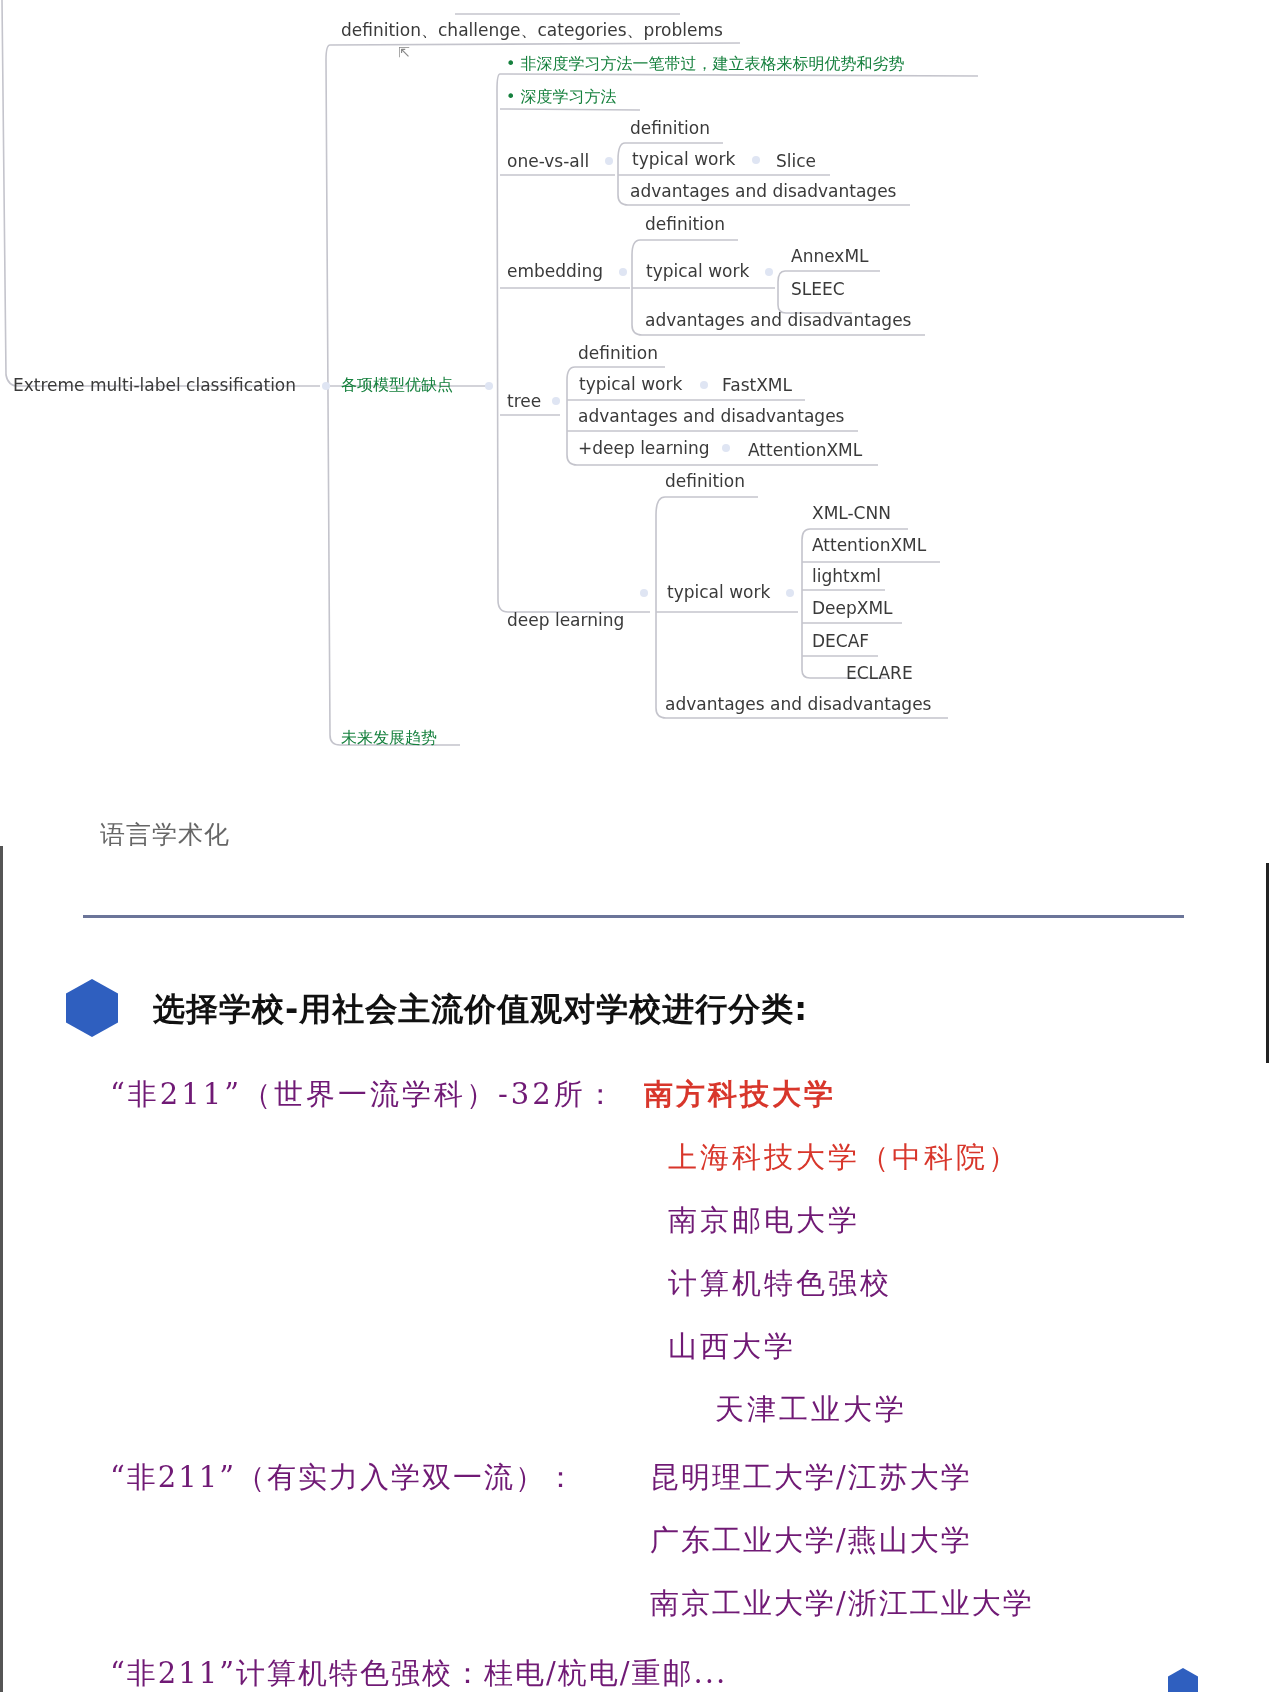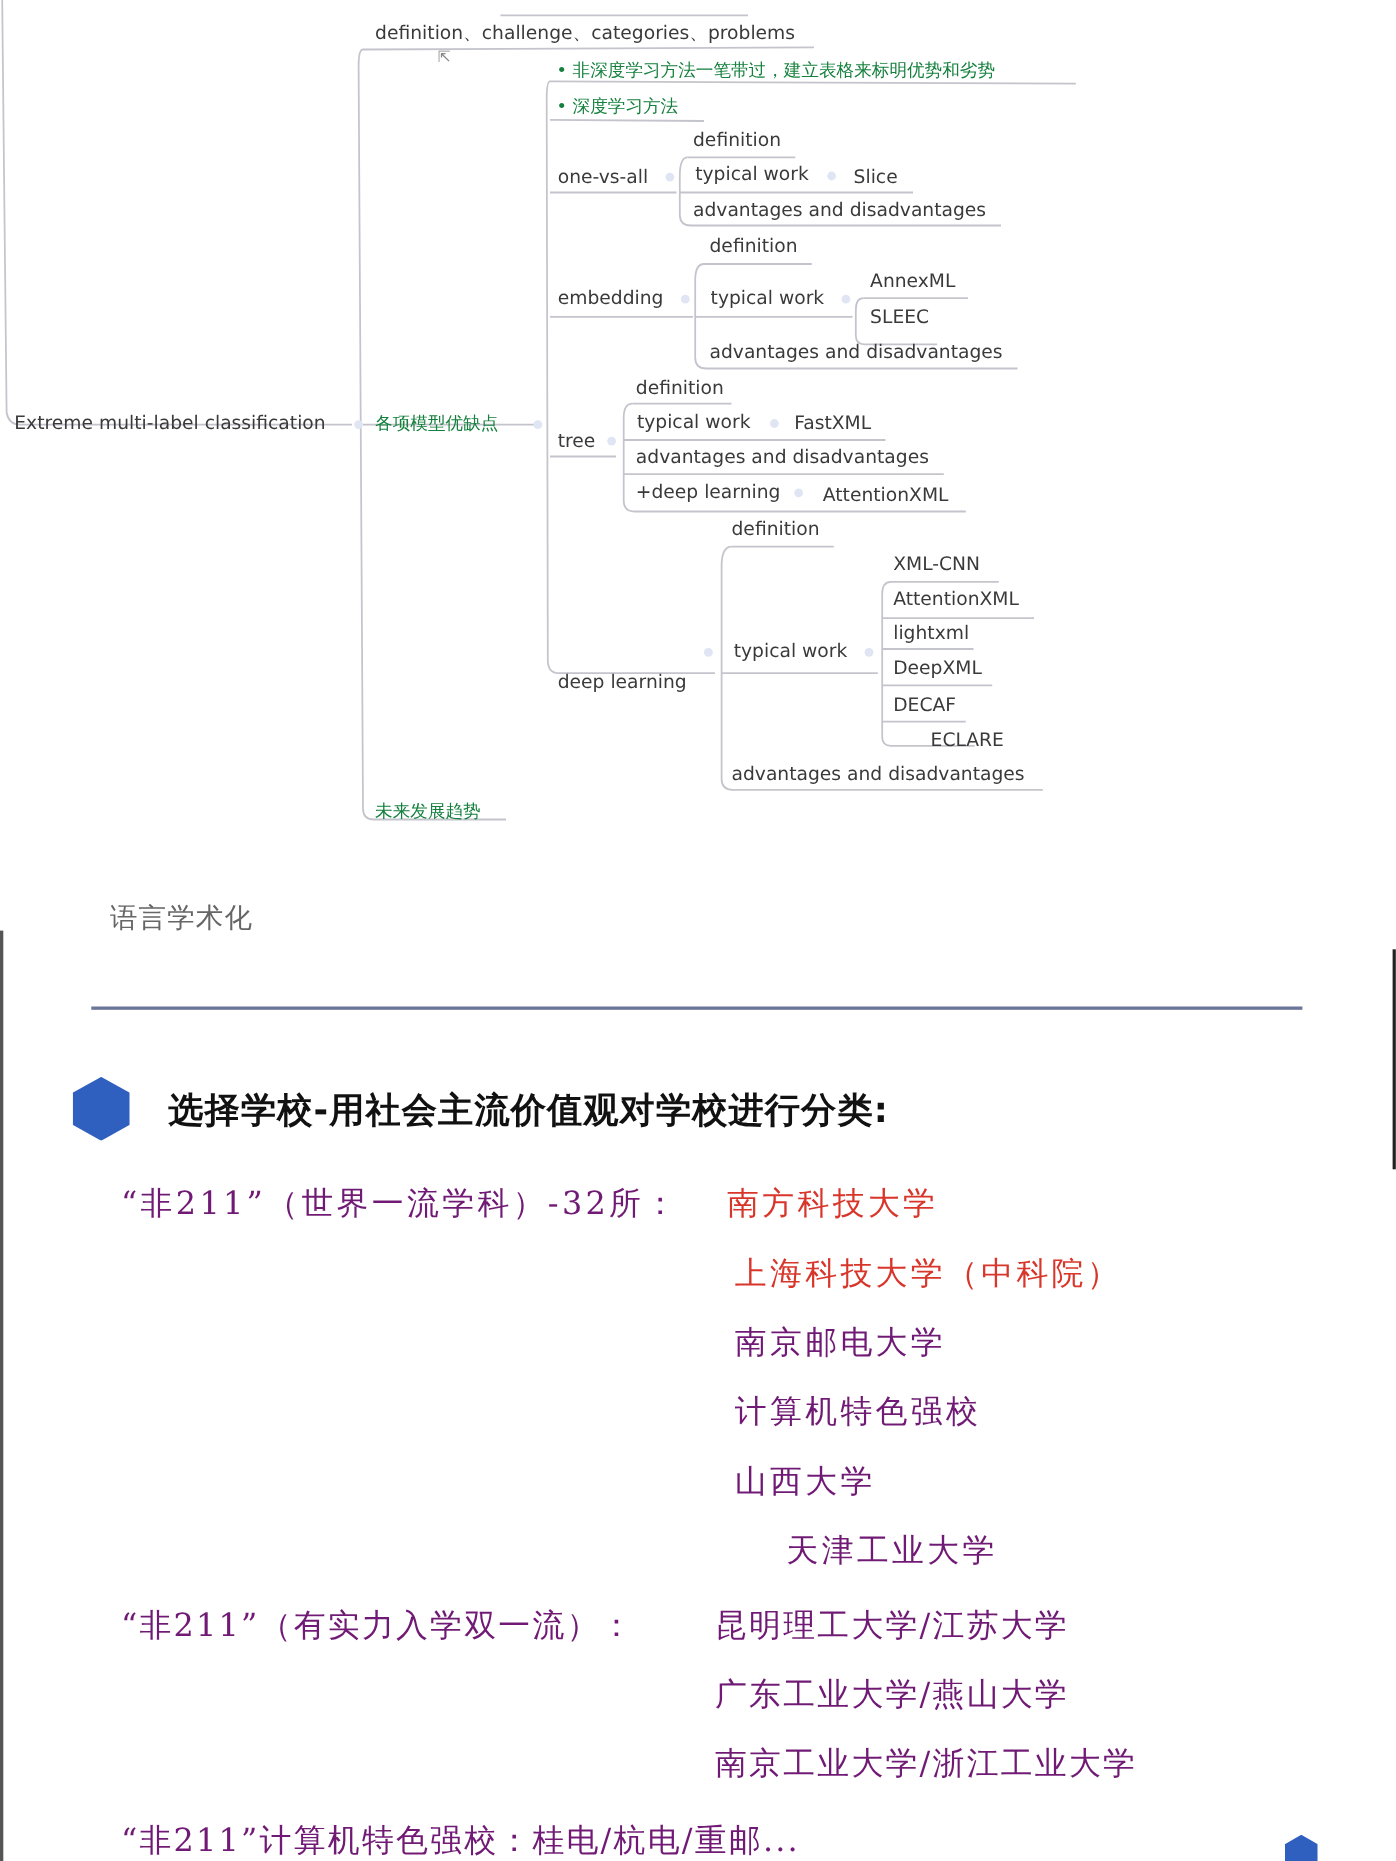--- a/index.html
+++ b/index.html
@@ -134,21 +134,21 @@
   <div class="right-edge"></div>
   <div class="subtitle-cn">语言学术化</div>
 </div>
 
 <div class="title-rule"></div>
 
 <div class="hex" style="left:66px;top:979px;"></div>
 <div class="section-heading">选择学校-用社会主流价值观对学校进行分类:</div>
 
 <div class="row" style="left:110px;top:1075px;">“非211”（世界一流学科）-32所：</div>
-<div class="row red" style="left:661px;top:1075px;">南方科技大学</div>
+<div class="row red" style="left:644px;top:1075px;font-weight:bold;">南方科技大学</div>
 <div class="row red" style="left:668px;top:1138px;">上海科技大学（中科院）</div>
 <div class="row" style="left:668px;top:1201px;">南京邮电大学</div>
 <div class="row" style="left:668px;top:1264px;">计算机特色强校</div>
 <div class="row" style="left:668px;top:1327px;">山西大学</div>
 <div class="row" style="left:668px;top:1390px;margin-left:47px;">天津工业大学</div>
 
 <div class="row cond" style="left:110px;top:1458px;">“非211”（有实力入学双一流）：</div>
 <div class="row cond" style="left:650px;top:1458px;">昆明理工大学/江苏大学</div>
 <div class="row cond" style="left:650px;top:1521px;">广东工业大学/燕山大学</div>
 <div class="row cond" style="left:650px;top:1584px;">南京工业大学/浙江工业大学</div>

